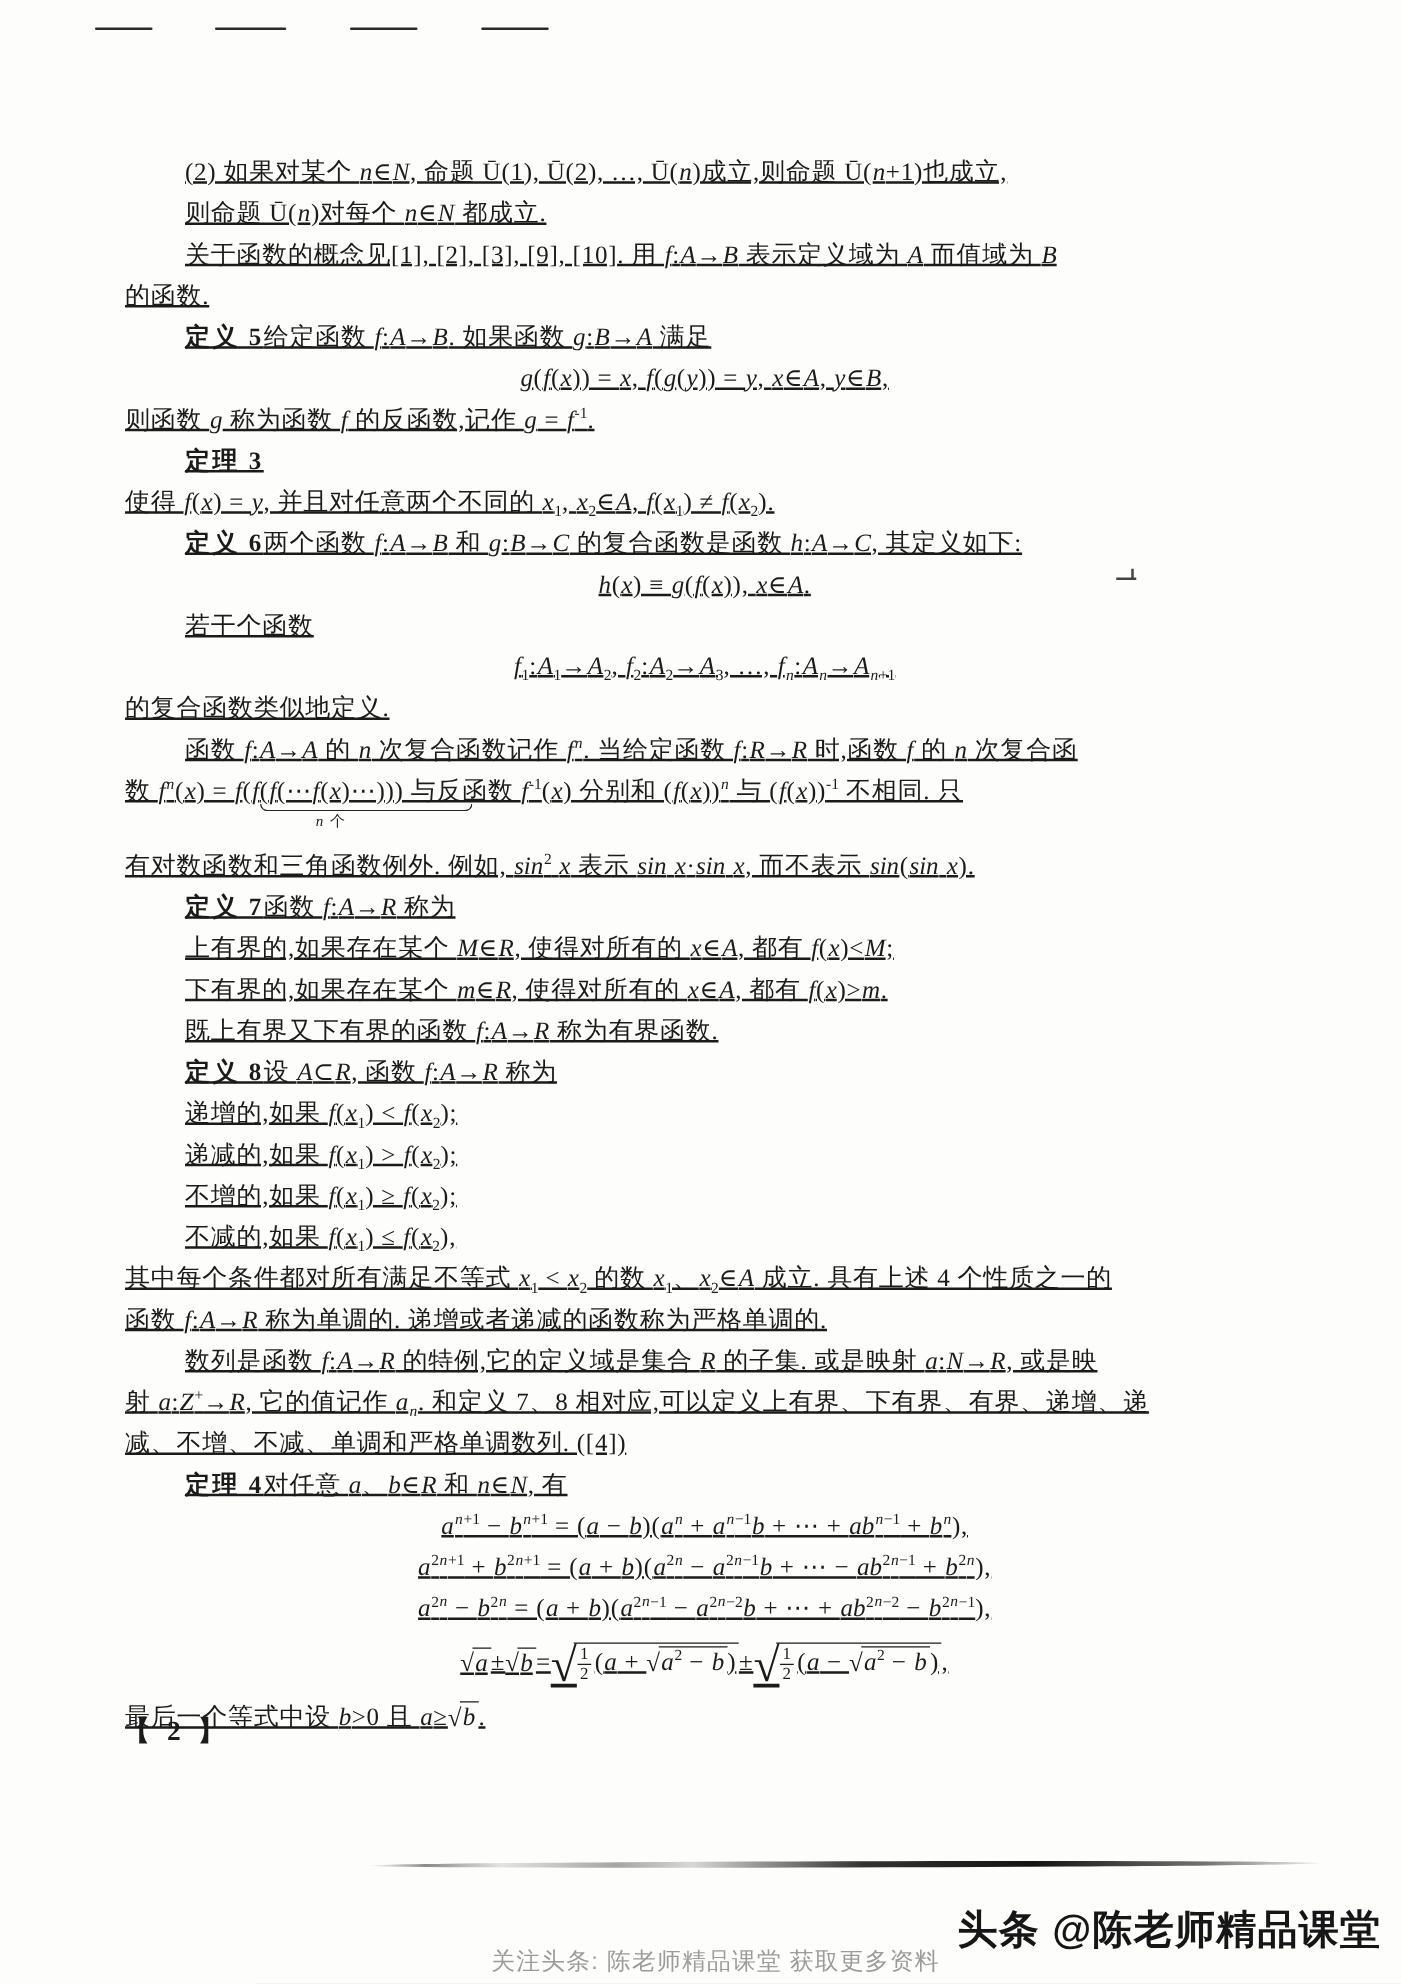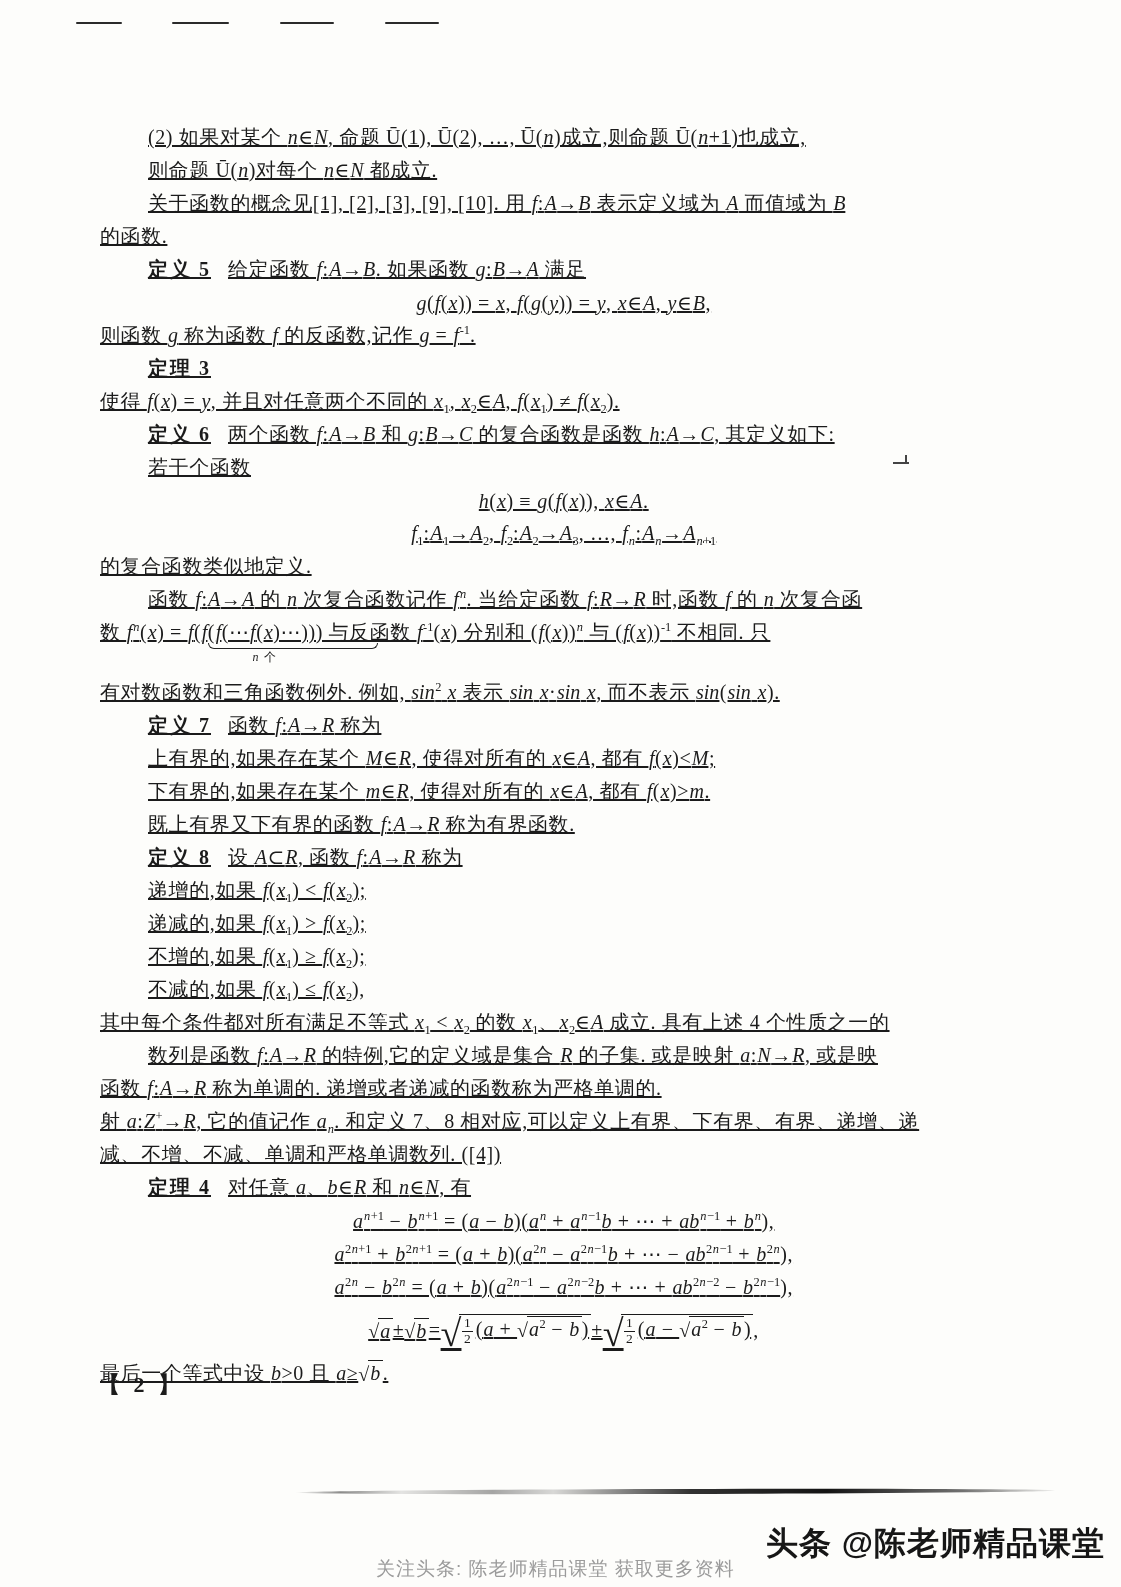--- a/index.html
+++ b/index.html
@@ -25,21 +25,21 @@
     transform:rotate(-.15deg);
   }
   
   .content{position:absolute;left:100px;top:121px;right:94px;text-decoration:underline;}
   .line{
     height:33px;display:flex;align-items:center;
     font-size:20px;letter-spacing:.6px;white-space:nowrap;
   }
   .line i{font-family:"Liberation Serif","DejaVu Serif",serif;letter-spacing:0;padding:0 .5px;}
   .ind1{padding-left:48px;}
-  .lbl{font-weight:bold;margin-right:17px;letter-spacing:2px;}
+  .lbl{font-weight:bold;letter-spacing:2px;}
   .formula{justify-content:center;padding-left:0 !important;}
   sup,sub{font-size:62%;letter-spacing:0;}
   sup{vertical-align:super;line-height:0;}
   sub{vertical-align:sub;line-height:0;}
   .rel{position:relative;}
   .ubrace{
     position:absolute;top:27px;height:5px;
     border-left:1.6px solid #222;border-right:1.6px solid #222;border-bottom:1.6px solid #222;
     border-radius:0 0 6px 6px;
   }
@@ -60,21 +60,21 @@
     position:absolute;left:98px;top:1370px;
     font-size:22px;font-weight:bold;letter-spacing:4px;
   }
   
   .watermark{
     position:absolute;right:16px;top:1522px;
     font-family:"Liberation Sans","DejaVu Sans",sans-serif;
     font-weight:700;font-size:32px;color:#161616;letter-spacing:1px;
   }
   .footer-caption{
-    position:absolute;left:376px;top:1556px;
+    position:absolute;left:393px;top:1556px;
     font-family:"Liberation Sans","DejaVu Sans",sans-serif;
     font-size:19px;color:#9b9b9b;letter-spacing:1px;
   }
 </style>
 </head>
 <body>
 
 <div class="page">
 
   <div class="dash" style="left:76px;width:46px;"></div>
@@ -110,25 +110,25 @@
       <div class="line ind1">
         <b class="lbl">定理 3</b>
       </div>
       <div class="line">
         <span>使得 <i>f</i>(<i>x</i>) = <i>y</i>, 并且对任意两个不同的 <i>x</i><sub>1</sub>, <i>x</i><sub>2</sub>∈<i>A</i>, <i>f</i>(<i>x</i><sub>1</sub>) ≠ <i>f</i>(<i>x</i><sub>2</sub>).</span>
       </div>
       <div class="line ind1">
         <b class="lbl">定义 6</b>
         <span>两个函数 <i>f</i>:<i>A</i>→<i>B</i> 和 <i>g</i>:<i>B</i>→<i>C</i> 的复合函数是函数 <i>h</i>:<i>A</i>→<i>C</i>, 其定义如下:</span>
       </div>
+      <div class="line formula">
+        <span><i>h</i>(<i>x</i>) ≡ <i>g</i>(<i>f</i>(<i>x</i>)), <i>x</i>∈<i>A</i>.</span>
+      </div>
       <div class="line ind1">
         <span>若干个函数</span>
-      </div>
-      <div class="line formula">
-        <span><i>h</i>(<i>x</i>) ≡ <i>g</i>(<i>f</i>(<i>x</i>)), <i>x</i>∈<i>A</i>.</span>
       </div>
       <div class="line formula">
         <span><i>f</i><sub>1</sub>:<i>A</i><sub>1</sub>→<i>A</i><sub>2</sub>, <i>f</i><sub>2</sub>:<i>A</i><sub>2</sub>→<i>A</i><sub>3</sub>, …, <i>f</i><sub><i>n</i></sub>:<i>A</i><sub><i>n</i></sub>→<i>A</i><sub><i>n</i>+1</sub></span>
       </div>
       <div class="line">
         <span>的复合函数类似地定义.</span>
       </div>
       <div class="line ind1">
         <span>函数 <i>f</i>:<i>A</i>→<i>A</i> 的 <i>n</i> 次复合函数记作 <i>f</i><sup><i>n</i></sup>. 当给定函数 <i>f</i>:<i>R</i>→<i>R</i> 时,函数 <i>f</i> 的 <i>n</i> 次复合函</span>
       </div>
@@ -165,25 +165,25 @@
       </div>
       <div class="line ind1">
         <span>不增的,如果 <i>f</i>(<i>x</i><sub>1</sub>) ≥ <i>f</i>(<i>x</i><sub>2</sub>);</span>
       </div>
       <div class="line ind1">
         <span>不减的,如果 <i>f</i>(<i>x</i><sub>1</sub>) ≤ <i>f</i>(<i>x</i><sub>2</sub>),</span>
       </div>
       <div class="line">
         <span>其中每个条件都对所有满足不等式 <i>x</i><sub>1</sub> &lt; <i>x</i><sub>2</sub> 的数 <i>x</i><sub>1</sub>、<i>x</i><sub>2</sub>∈<i>A</i> 成立. 具有上述 4 个性质之一的</span>
       </div>
+      <div class="line">
+        <span>函数 <i>f</i>:<i>A</i>→<i>R</i> 称为单调的. 递增或者递减的函数称为严格单调的.</span>
+      </div>
       <div class="line ind1">
         <span>数列是函数 <i>f</i>:<i>A</i>→<i>R</i> 的特例,它的定义域是集合 <i>R</i> 的子集. 或是映射 <i>a</i>:<i>N</i>→<i>R</i>, 或是映</span>
-      </div>
-      <div class="line">
-        <span>函数 <i>f</i>:<i>A</i>→<i>R</i> 称为单调的. 递增或者递减的函数称为严格单调的.</span>
       </div>
       <div class="line">
         <span>射 <i>a</i>:<i>Z</i><sup>+</sup>→<i>R</i>, 它的值记作 <i>a</i><sub><i>n</i></sub>. 和定义 7、8 相对应,可以定义上有界、下有界、有界、递增、递</span>
       </div>
       <div class="line">
         <span>减、不增、不减、单调和严格单调数列. ([4])</span>
       </div>
       <div class="line ind1">
         <b class="lbl">定理 4</b>
         <span>对任意 <i>a</i>、<i>b</i>∈<i>R</i> 和 <i>n</i>∈<i>N</i>, 有</span>

